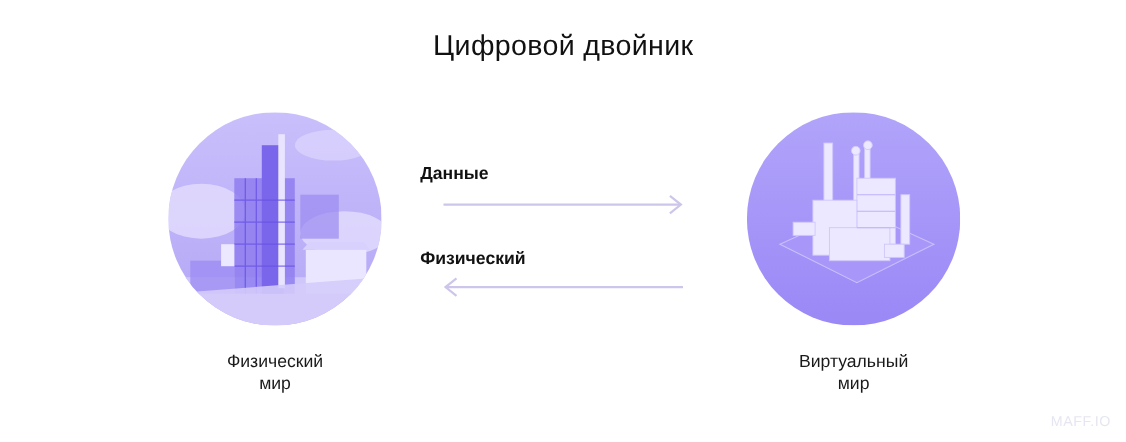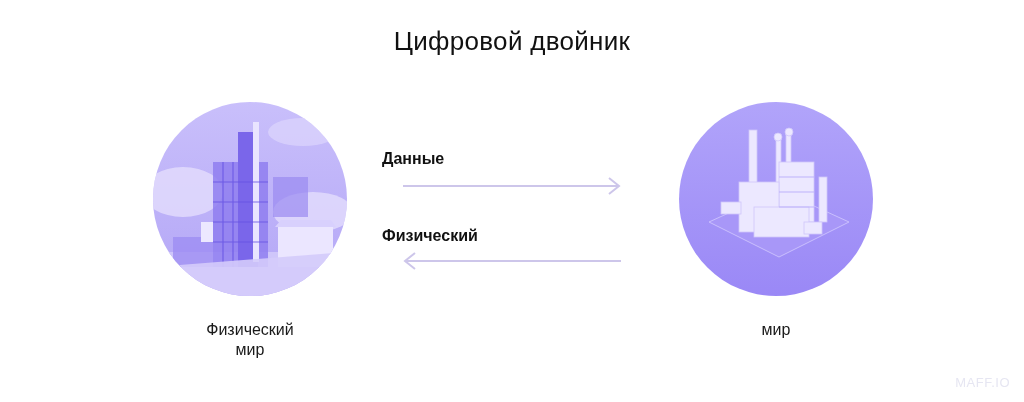--- a/index.html
+++ b/index.html
@@ -89,20 +89,21 @@
     </g>
   </svg>
 </div>
 
 <div class="caption" id="cap-phys">
   <div>Физический</div>
   <div>мир</div>
 </div>
 
 <div class="caption" id="cap-virt">
+  <div>Виртуальный</div>
   <div>мир</div>
 </div>
 
 <div class="flow-label" id="lbl-data">Данные</div>
 <svg class="arrow" id="arr-right" viewBox="0 0 218 20">
   <line x1="0" y1="10" x2="216" y2="10" stroke="#cdc6ea" stroke-width="2"></line>
   <polyline points="206,2 216,10 206,18" fill="none" stroke="#cdc6ea" stroke-width="2"></polyline>
 </svg>
 
 <div class="flow-label" id="lbl-info">Физический</div>

